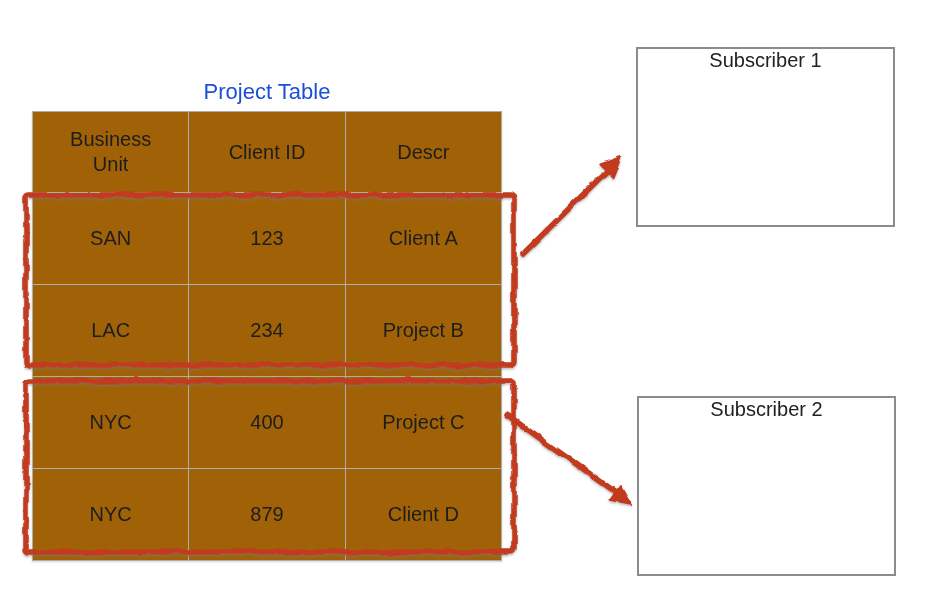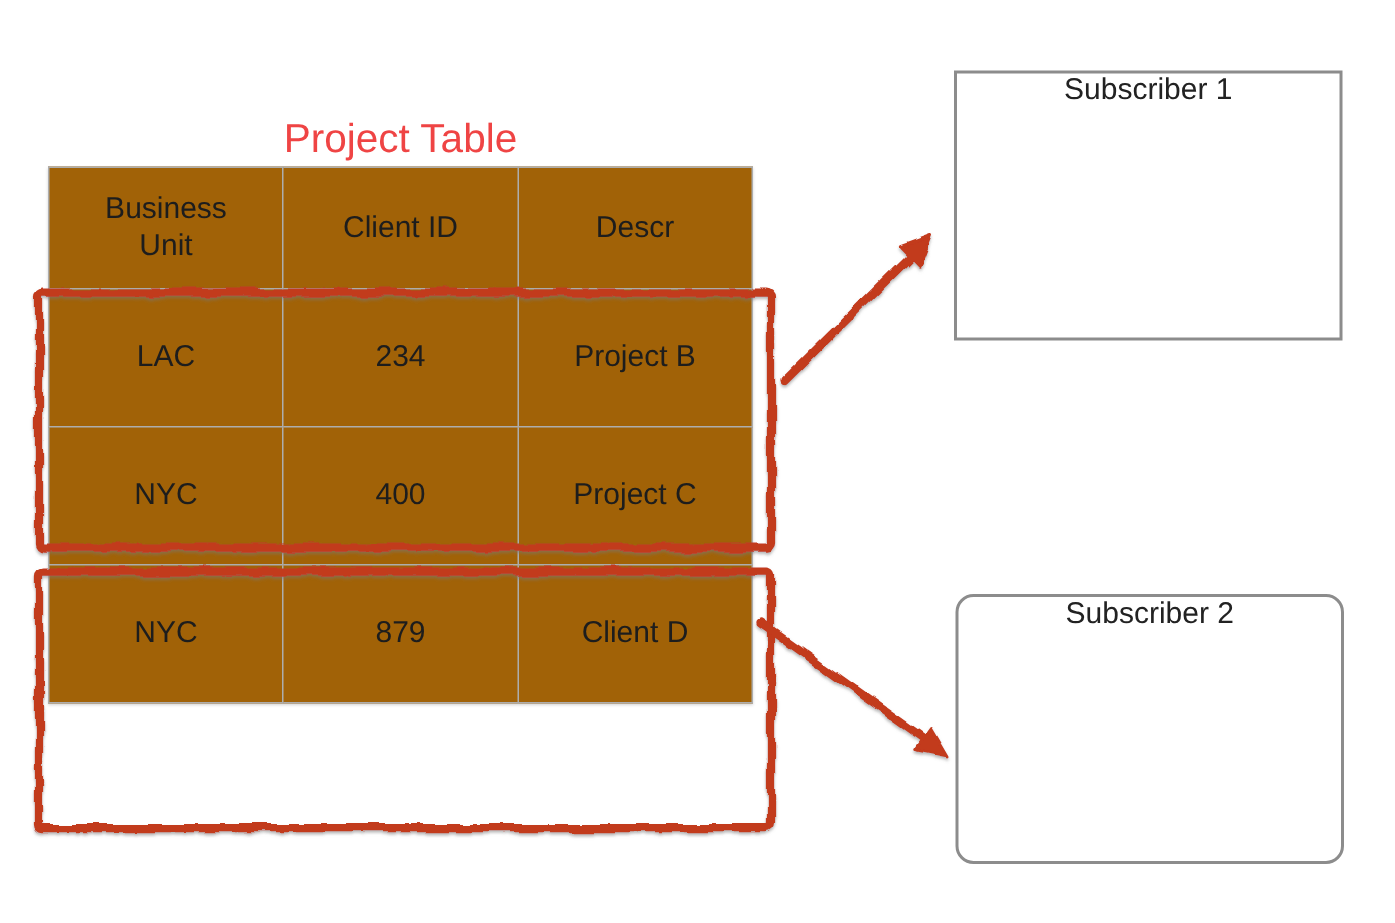--- a/index.html
+++ b/index.html
@@ -10,22 +10,22 @@
     background: #ffffff;
     font-family: "Liberation Sans", sans-serif;
     color: #1d1d1d;
     overflow: hidden;
   }
   .table-title {
     position: absolute;
     left: 32px; top: 76px; width: 470px; height: 32px;
     line-height: 32px;
     text-align: center;
-    font-size: 27px;
-    color: #ef4444;
+    font-size: 22px;
+    color: #1d4ed8;
   }
   table.project-table {
     position: absolute;
     left: 32px; top: 111px;
     width: 470px;
     border-collapse: collapse;
     table-layout: fixed;
     background: #a16207;
     box-shadow: 0 1px 2px rgba(0,0,0,0.18);
   }
@@ -50,21 +50,21 @@
     width: 255px; height: 176px;
     border: 2px solid #8c8c8c;
     background: #ffffff;
     display: flex;
     align-items: flex-start;
     justify-content: center;
     font-size: 20px;
     color: #222222;
   }
   #subscriber-1 { left: 636px; top: 47px; }
-  #subscriber-2 { left: 637px; top: 396px; border-radius: 12px; }
+  #subscriber-2 { left: 637px; top: 396px; }
   svg.overlay {
     position: absolute;
     left: 0; top: 0;
     width: 930px; height: 615px;
     pointer-events: none;
   }
 </style>
 </head>
 <body>
 
@@ -80,20 +80,25 @@
         </th>
         <th>
           <span class="wrap">Client ID</span>
         </th>
         <th>
           <span class="wrap">Descr</span>
         </th>
       </tr>
     </thead>
     <tbody>
+      <tr class="data-row">
+        <td>SAN</td>
+        <td>123</td>
+        <td>Client A</td>
+      </tr>
       <tr class="data-row">
         <td>LAC</td>
         <td>234</td>
         <td>Project B</td>
       </tr>
       <tr class="data-row">
         <td>NYC</td>
         <td>400</td>
         <td>Project C</td>
       </tr>

